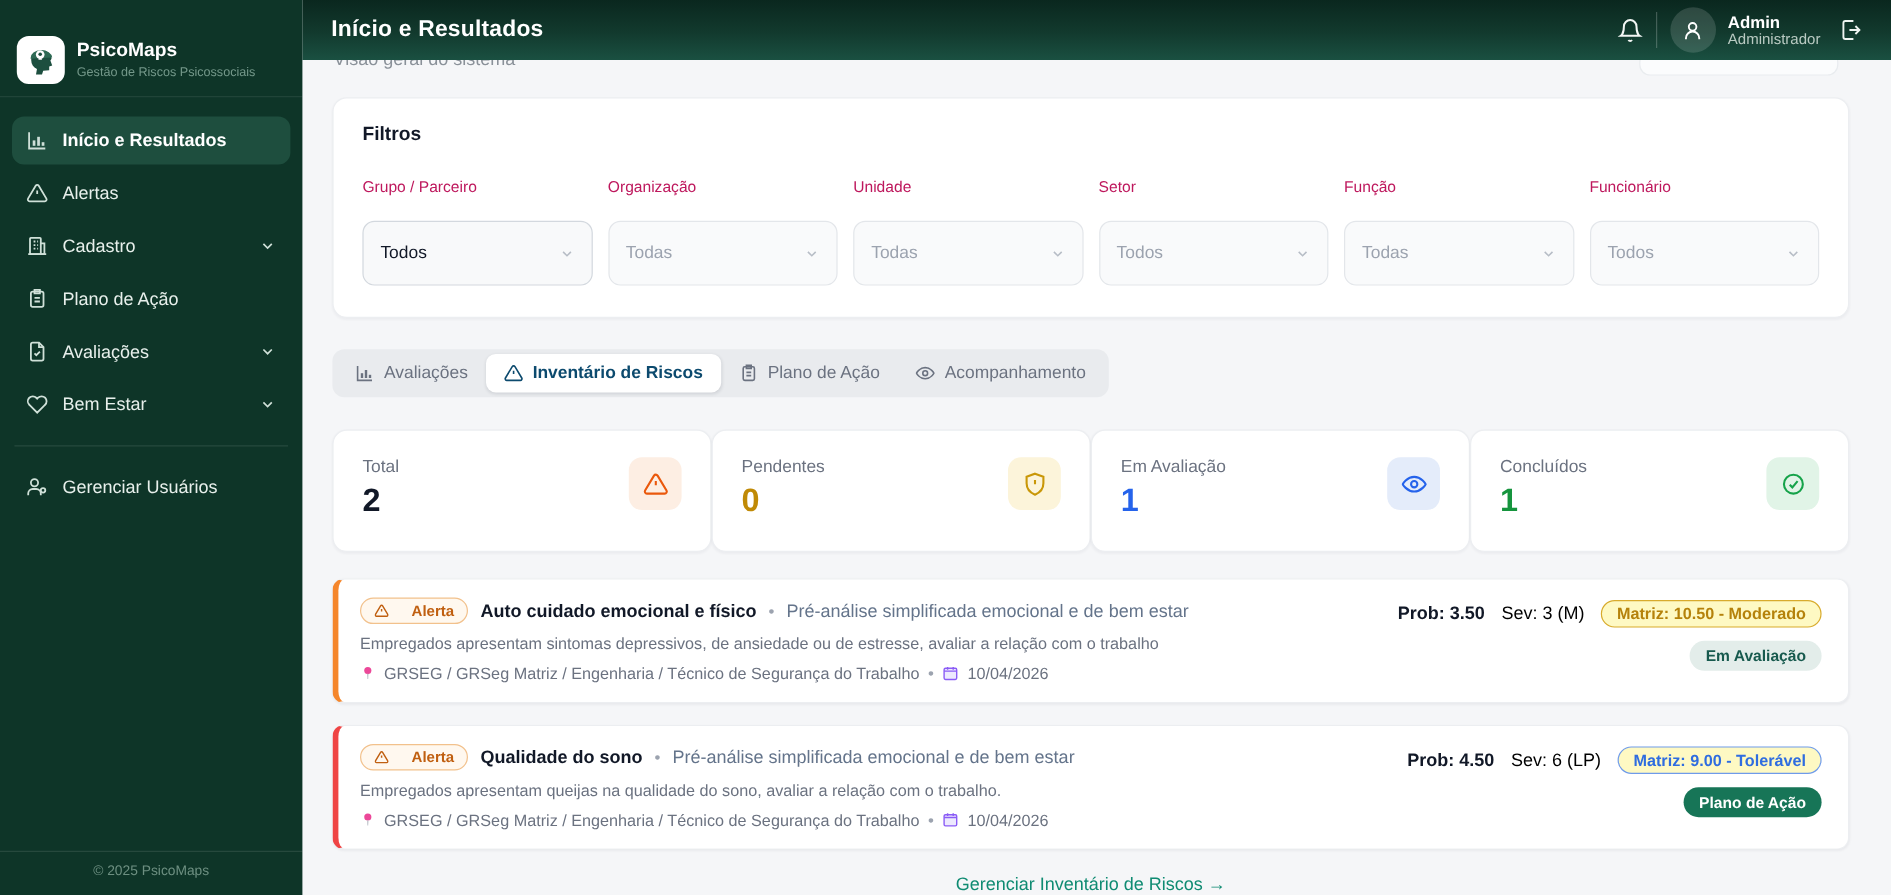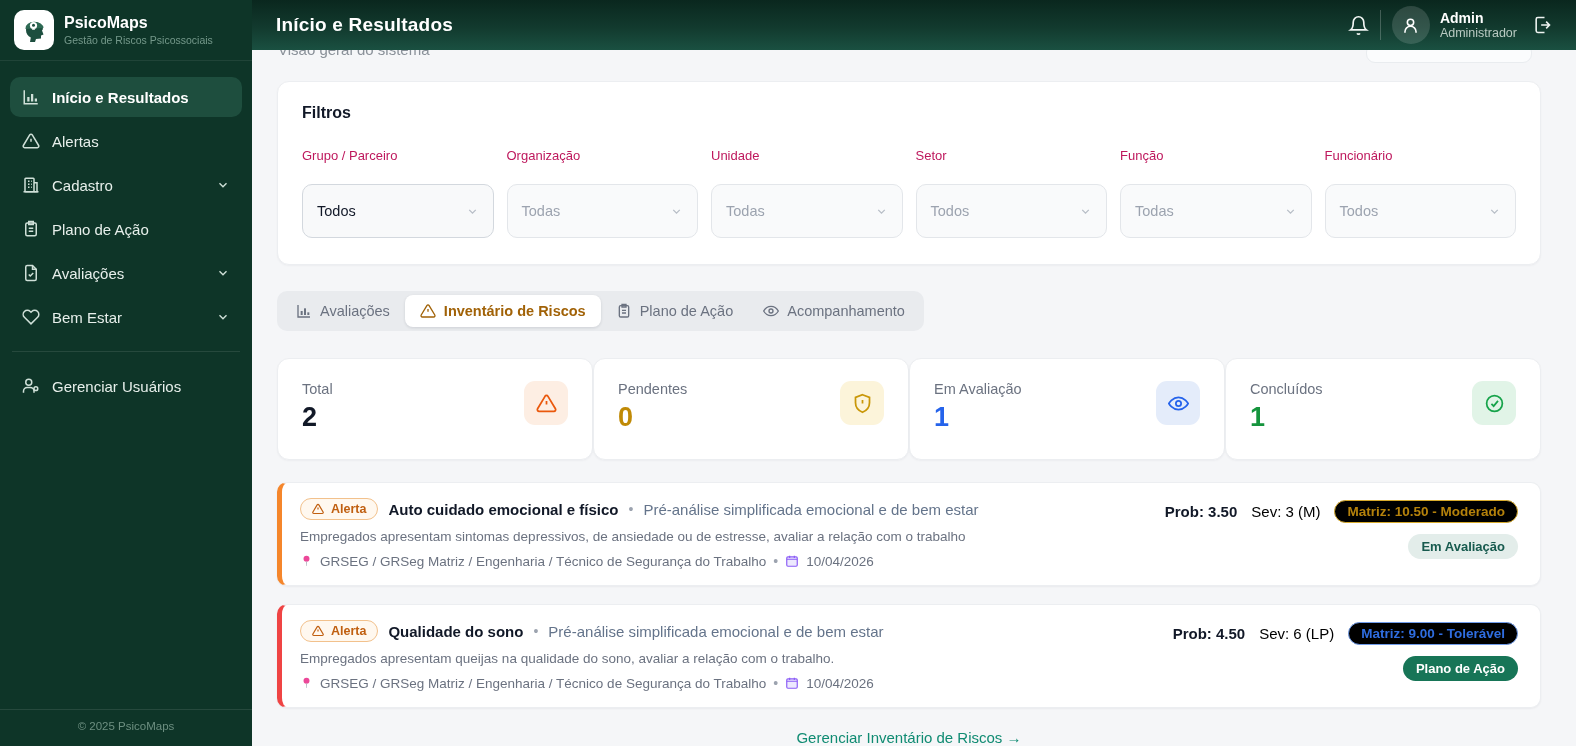--- a/index.html
+++ b/index.html
@@ -3,21 +3,21 @@
 <meta charset="utf-8">
 <style>
   * { margin:0; padding:0; box-sizing:border-box; }
   html,body { width:1576px; height:746px; overflow:hidden; }
   body { font-family:"Liberation Sans","DejaVu Sans",sans-serif; background:#f5f6f8; color:#111827; }
 
   .app { display:flex; width:1576px; height:746px; }
 
   
   .sidebar { width:252px; min-width:252px; background:#0e3528; display:flex; flex-direction:column; position:relative; z-index:20; }
-  .brand { display:flex; align-items:center; gap:10px; padding:10px 14px; height:61px; border-bottom:1px solid rgba(255,255,255,0.08); }
+  .brand { display:flex; align-items:center; gap:10px; padding:10px 14px; height:61px; border-bottom:1px solid rgba(255,255,255,0.08);margin-top:20px; }
   .brand-logo { width:40px; height:40px; background:#ffffff; border-radius:10px; display:flex; align-items:center; justify-content:center; flex-shrink:0; }
   .brand-name { font-size:16px; font-weight:700; color:#ffffff; line-height:1.15; }
   .brand-tagline { font-size:10.5px; color:#74988a; margin-top:2px; }
   .nav { padding:16px 10px 0 10px; flex:1; }
   .nav-item { display:flex; align-items:center; gap:12px; height:40px; padding:0 12px; border-radius:10px; color:#e7efeb; font-size:15px; font-weight:500; margin-bottom:4px; cursor:pointer; }
   .nav-item .nicon { display:flex; align-items:center; color:#cfe0d8; }
   .nav-item.active { background:#1e4e3e; color:#ffffff; font-weight:600; }
   .nav-item .chev { margin-left:auto; color:#cfe0d8; display:flex; }
   .nav-sep { border-top:1px solid rgba(255,255,255,0.10); margin:14px 2px; }
   .side-footer { border-top:1px solid rgba(255,255,255,0.10); padding:10px 0 14px 0; text-align:center; font-size:11.5px; color:#6d8f81; }
@@ -44,46 +44,46 @@
   .filters-title { font-size:16px; font-weight:700; color:#111827; }
   .filters-grid { display:grid; grid-template-columns:repeat(6,1fr); gap:13px; margin-top:26px; }
   .f-label { font-size:13px; color:#be185d; font-weight:500; margin-bottom:21px; }
   .f-select { height:54px; border:1px solid #e3e6ea; background:#f9fafb; border-radius:10px; display:flex; align-items:center; padding:0 14px; font-size:14.5px; color:#9ca3af; cursor:pointer; }
   .f-select.enabled { border-color:#d3d8de; color:#111827; background:#f8f9fa; }
   .f-select .fchev { margin-left:auto; color:#b7bdc6; display:flex; }
 
   
   .tabs { display:inline-flex; align-items:center; background:#e9ebee; border-radius:10px; padding:4px; margin-top:26px; }
   .tab { display:flex; align-items:center; gap:8px; padding:8px 15px; border-radius:8px; font-size:14.5px; font-weight:500; color:#6b7280; cursor:pointer; white-space:nowrap; }
-  .tab.active { background:#ffffff; color:#a16207; font-weight:600; box-shadow:0 1px 3px rgba(16,24,40,0.12); }
+  .tab.active { background:#ffffff; color:#0c4a6e; font-weight:600; box-shadow:0 1px 3px rgba(16,24,40,0.12); }
   .tab .ticon { display:flex; }
 
   
   .stats { display:grid; grid-template-columns:repeat(4,1fr); margin-top:27px; }
   .stat-card { background:#ffffff; border:1px solid #eceef1; border-radius:12px; box-shadow:0 1px 2px rgba(16,24,40,0.04); padding:22px 24px; min-height:102px; display:flex; justify-content:space-between; }
   .stat-label { font-size:14.5px; color:#6b7280; }
   .stat-value { font-size:27px; font-weight:700; margin-top:5px; }
   .stat-iconbox { width:44px; height:44px; border-radius:11px; display:flex; align-items:center; justify-content:center; }
 
   
   .risk-card { background:#ffffff; border:1px solid #eceef1; border-left-width:5px; border-left-style:solid; border-radius:10px; box-shadow:0 1px 2px rgba(16,24,40,0.05); padding:15px 22px 16px 18px; margin-top:22px; display:flex; gap:20px; }
   .risk-card + .risk-card { margin-top:18px; }
   .risk-left { flex:1; min-width:0; }
   .risk-line1 { display:flex; align-items:center; gap:10px; }
-  .alert-badge { display:inline-flex; align-items:center; gap:7px; border:1px solid #f2c18c; background:#fff8ef; color:#c05f10; border-radius:999px; padding:3px 11px; font-size:12.5px; font-weight:600; }
+  .alert-badge { display:inline-flex; align-items:center; gap:19px; border:1px solid #f2c18c; background:#fff8ef; color:#c05f10; border-radius:999px; padding:3px 11px; font-size:12.5px; font-weight:600; }
   .risk-title { font-size:15px; font-weight:700; color:#111827; }
   .dot-sep { color:#9ca3af; font-size:14px; }
   .risk-subtitle { font-size:15px; color:#64748b; }
   .risk-desc { font-size:13.5px; color:#6b7280; margin-top:9px; }
   .risk-meta { display:flex; align-items:center; gap:7px; margin-top:9px; font-size:13.5px; color:#6b7280; }
   .risk-right { display:flex; flex-direction:column; align-items:flex-end; gap:11px; padding-top:2px; white-space:nowrap; }
   .metrics { display:flex; align-items:center; gap:14px; }
   .prob { font-size:15px; font-weight:700; color:#111827; }
   .sev { font-size:15px; color:#000000; }
-  .matrix-badge { border:1px solid; border-radius:999px; padding:3px 12px; font-size:13.5px; font-weight:700; background:#000000; }
+  .matrix-badge { border:1px solid; border-radius:999px; padding:3px 12px; font-size:13.5px; font-weight:700; background:#fef9c3; }
   .matrix-amber { color:#b5820b; border-color:#d8ab2d; }
   .matrix-blue { color:#2f6de0; border-color:#6f9bea; }
   .status-badge { border-radius:999px; padding:5px 13px; font-size:13px; font-weight:600; }
   .status-light { background:#e3edea; color:#175a4e; }
   .status-solid { background:#177557; color:#ffffff; }
 
   .footer-link { text-align:center; margin-top:21px; font-size:15px; font-weight:500; color:#0f8b72; cursor:pointer; }
 
   svg { display:block; }
 </style>

